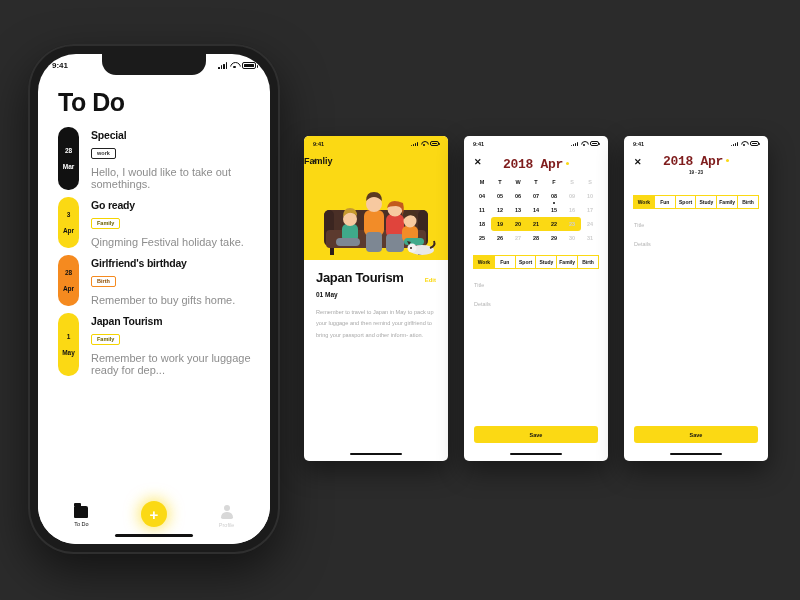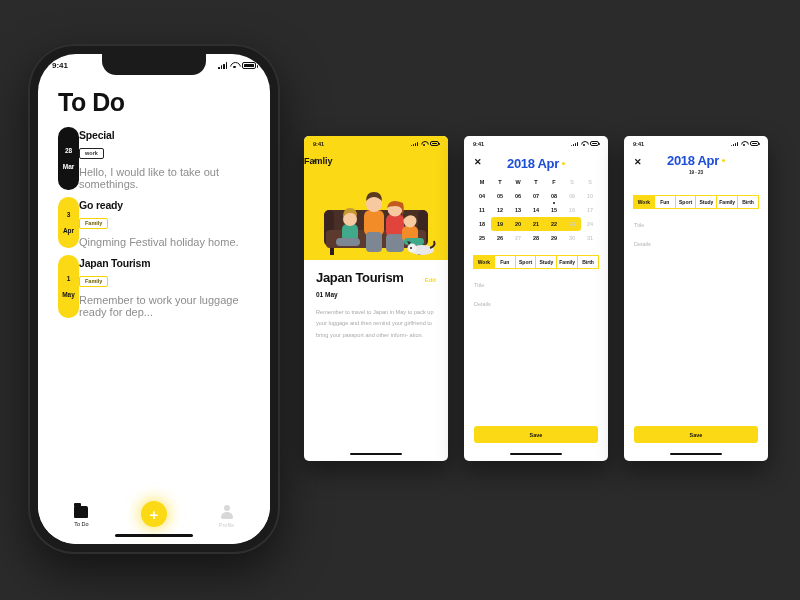--- a/index.html
+++ b/index.html
@@ -56,21 +56,21 @@
   .statusbar.small .ic-signal i:nth-child(3){height:3.5px}.statusbar.small .ic-signal i:nth-child(4){height:4.5px}
   .statusbar.small .ic-wifi{width:6px;height:5px}
   .statusbar.small .ic-wifi::before{width:6px;height:6px;border-width:1.1px}
   .statusbar.small .ic-wifi::after{left:2.1px;top:2.8px;width:1.8px;height:1.8px}
   .statusbar.small .ic-batt{width:9px;height:5px;border-width:1px}
   .statusbar.small .ic-batt::after{right:-2px;top:1.3px;width:1px;height:2.2px}
 
   
   .s1-title { font-size: 25px; font-weight: bold; color: #111; padding: 12px 20px 10px; letter-spacing: -.5px; }
   .todo-list { padding: 0 0 0 0; }
-  .todo-item { display: flex; padding: 0 16px 0 20px; margin-bottom: 7px; }
+  .todo-item { display: flex; gap: 12px; padding: 0 16px 0 20px; margin-bottom: 7px; }
   .date-pill {
     width: 21px; min-width: 21px; border-radius: 10px;
     display: flex; flex-direction: column; align-items: center; justify-content: center;
     padding: 8px 0; gap: 9px;
   }
   .date-pill .d { font-size: 6.5px; font-weight: bold; }
   .date-pill .m { font-size: 6.5px; font-weight: bold; }
   .item-body { flex: 1; padding-top: 2px; }
   .item-title { font-size: 10.5px; font-weight: bold; color: #111; letter-spacing: -.2px; }
   .tag {
@@ -123,21 +123,21 @@
   .s2-row { display: flex; align-items: baseline; justify-content: space-between; }
   .s2-title { font-size: 13px; font-weight: bold; color: #111; letter-spacing: -.3px; }
   .s2-edit { font-size: 6px; font-weight: bold; color: #fbd914; }
   .s2-date { font-size: 6.5px; font-weight: bold; color: #111; margin-top: 6px; }
   .s2-desc { font-size: 5.6px; color: #a9a9a9; line-height: 2.05; margin-top: 9px; }
 
   
   .m-nav { display: flex; align-items: center; padding: 7px 10px 4px; position: relative; }
   .m-close { font-size: 9px; color: #111; font-weight: bold; line-height: 1; }
   .m-title-wrap { position: absolute; left: 0; right: 0; text-align: center; }
-  .m-title { font-size: 13px; font-weight: bold; color: #1d4ed8; letter-spacing: -.3px; }
+  .m-title { font-size: 13px; font-weight: bold; color: #7f1d1d; letter-spacing: -.3px; font-family: Liberation Mono, monospace; }
   .m-dot { display: inline-block; width: 3px; height: 3px; border-radius: 50%;
     background: #fbd914; vertical-align: middle; margin-left: 3px; }
   .m-sub { font-size: 4.5px; font-weight: bold; color: #111; margin-top: 1px; }
 
   .cal { padding: 8px 9px 0; }
   .cal-row { display: grid; grid-template-columns: repeat(7, 1fr); margin-bottom: 8px; position: relative; }
   .cal-cell { text-align: center; font-size: 5.5px; font-weight: bold; color: #111; position: relative; z-index: 2; }
   .cal-cell.dim { color: #cfcfcf; }
   .cal-cell .dot { position: absolute; left: 50%; transform: translateX(-50%);
     bottom: -5px; width: 2px; height: 2px; background: #111; border-radius: 50%; }
@@ -193,24 +193,35 @@
         </div>
 
         <div class="todo-item">
           <div class="date-pill" style="background:#fbd914;color:#111;">
             <span class="d">3</span>
             <span class="m">Apr</span>
           </div>
           <div class="item-body">
             <div class="item-title">Go ready</div>
             <span class="tag yellow">Family</span>
-            <div class="item-desc">Qingming Festival holiday home.</div>
-          </div>
-        </div>
-
+            <div class="item-desc">Qingming Festival holiday take.</div>
+          </div>
+        </div>
+
+        <div class="todo-item">
+          <div class="date-pill" style="background:#f58a1f;color:#111;">
+            <span class="d">28</span>
+            <span class="m">Apr</span>
+          </div>
+          <div class="item-body">
+            <div class="item-title">Girlfriend's birthday</div>
+            <span class="tag orange">Birth</span>
+            <div class="item-desc">Remember to buy gifts home.</div>
+          </div>
+        </div>
 
         <div class="todo-item">
           <div class="date-pill" style="background:#fbd914;color:#111;">
             <span class="d">1</span>
             <span class="m">May</span>
           </div>
           <div class="item-body">
             <div class="item-title">Japan Tourism</div>
             <span class="tag yellow">Family</span>
             <div class="item-desc">Remember to work your luggage ready for dep...</div>

